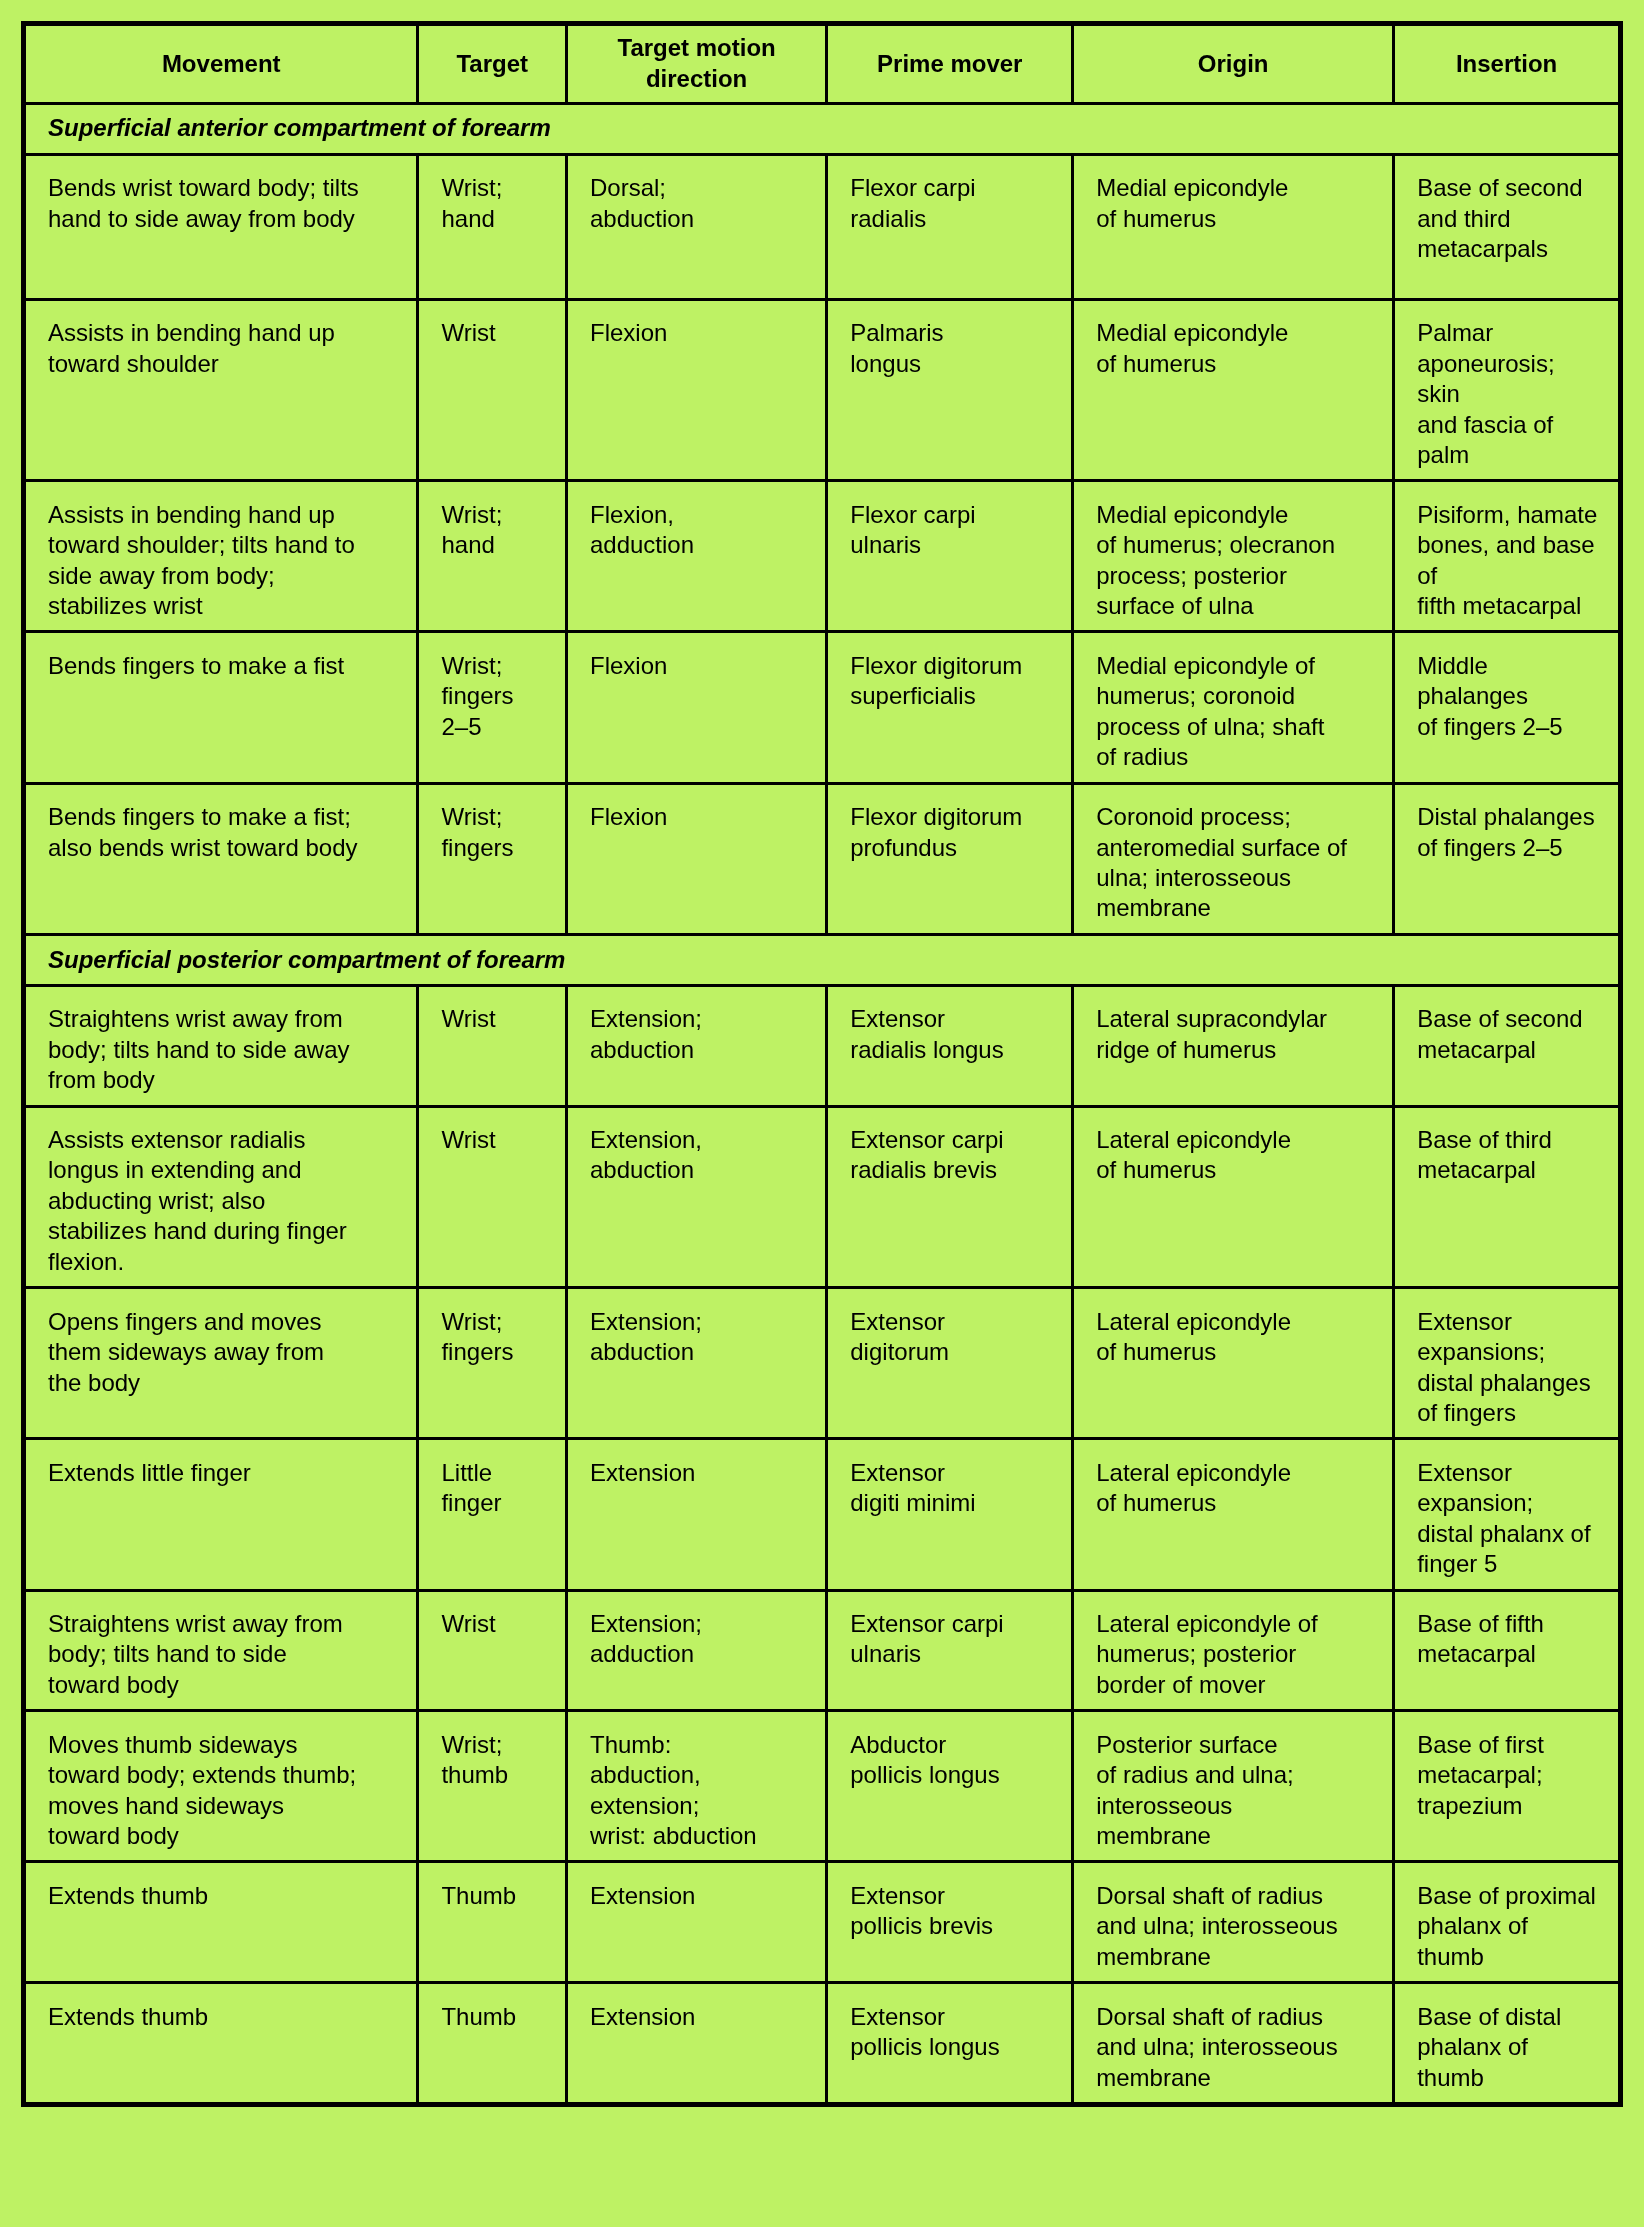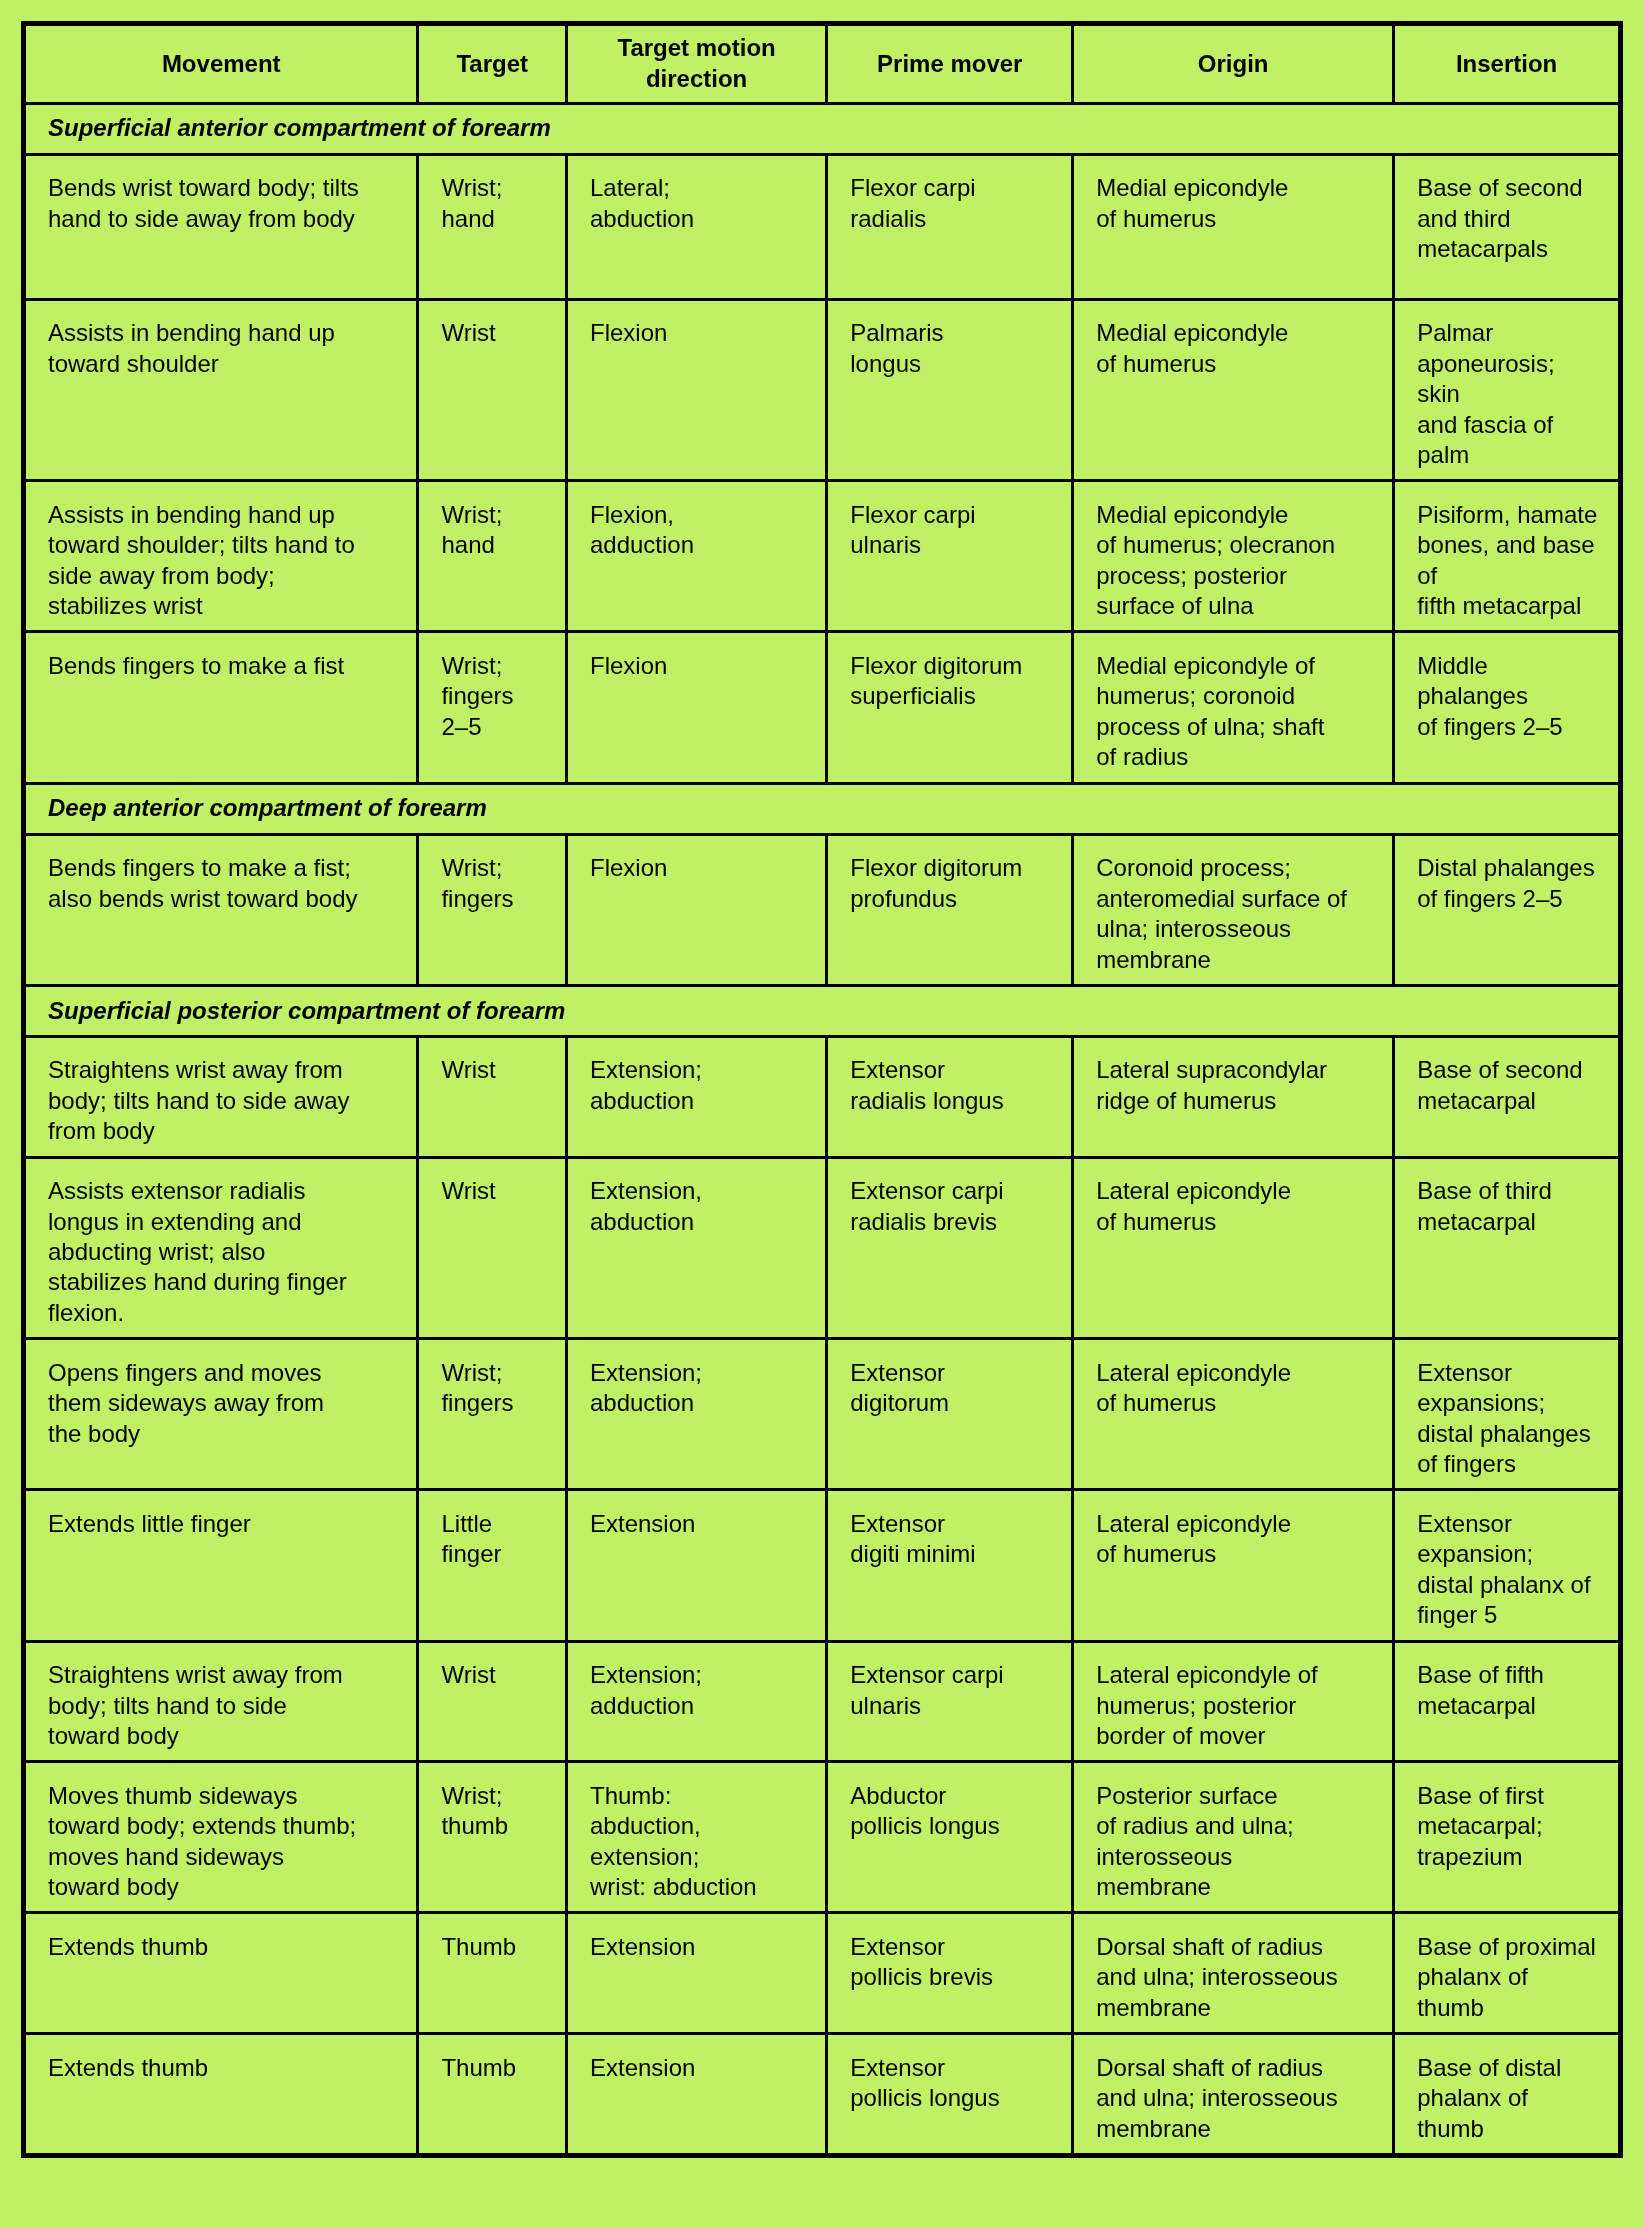--- a/index.html
+++ b/index.html
@@ -96,21 +96,21 @@
     </tr>
 
     <tr class="h-section">
       <td class="section" colspan="6">Superficial anterior compartment of forearm</td>
     </tr>
     <tr class="r-fcr">
       <td class="cell">Bends wrist toward body; tilts
 hand to side away from body</td>
       <td class="cell">Wrist;
 hand</td>
-      <td class="cell">Lateral;
+      <td class="cell">Dorsal;
 abduction</td>
       <td class="cell">Flexor carpi
 radialis</td>
       <td class="cell">Medial epicondyle
 of humerus</td>
       <td class="cell">Base of second
 and third
 metacarpals</td>
     </tr>
     <tr class="r-pl">
@@ -154,23 +154,20 @@
       <td class="cell">Flexor digitorum
 superficialis</td>
       <td class="cell">Medial epicondyle of
 humerus; coronoid
 process of ulna; shaft
 of radius</td>
       <td class="cell">Middle phalanges
 of fingers 2–5</td>
     </tr>
 
-    <tr class="h-section">
-      <td class="section" colspan="6">Deep anterior compartment of forearm</td>
-    </tr>
     <tr class="r-fdp">
       <td class="cell">Bends fingers to make a fist;
 also bends wrist toward body</td>
       <td class="cell">Wrist;
 fingers</td>
       <td class="cell">Flexion</td>
       <td class="cell">Flexor digitorum
 profundus</td>
       <td class="cell">Coronoid process;
 anteromedial surface of

